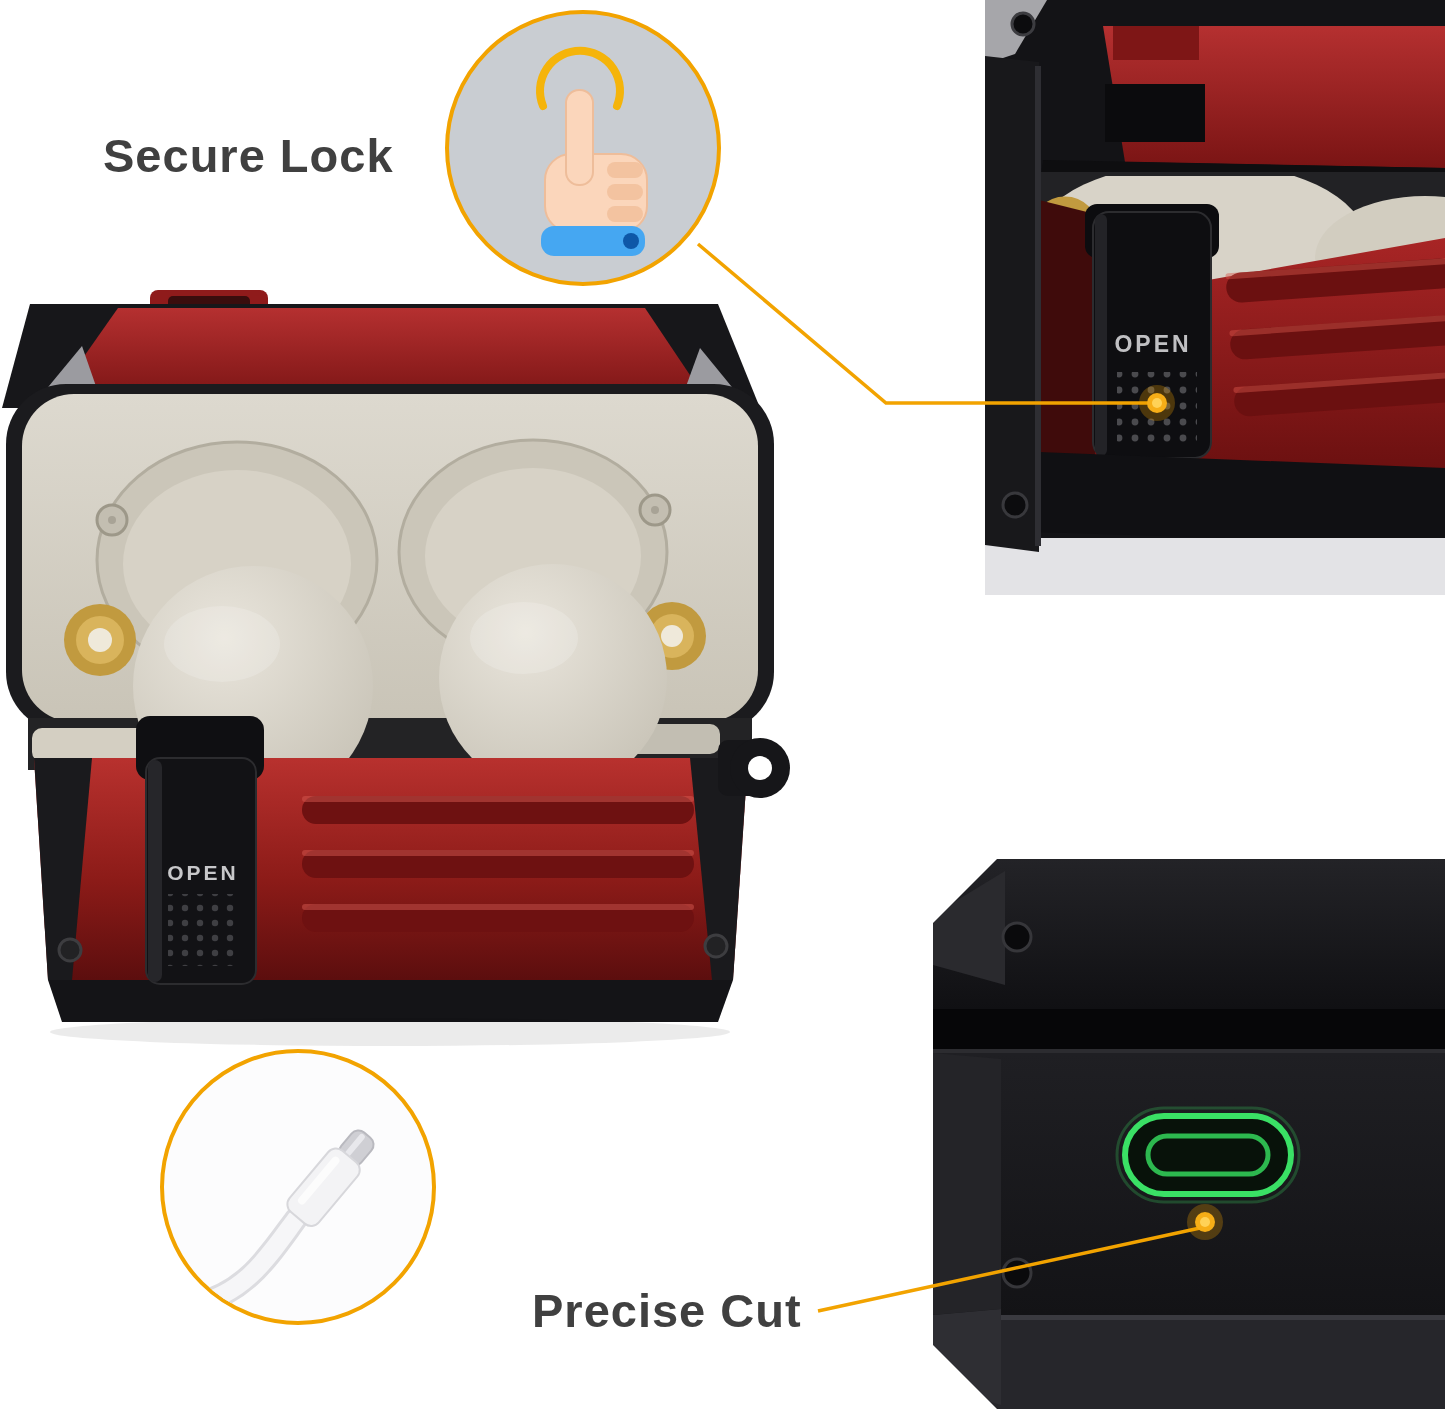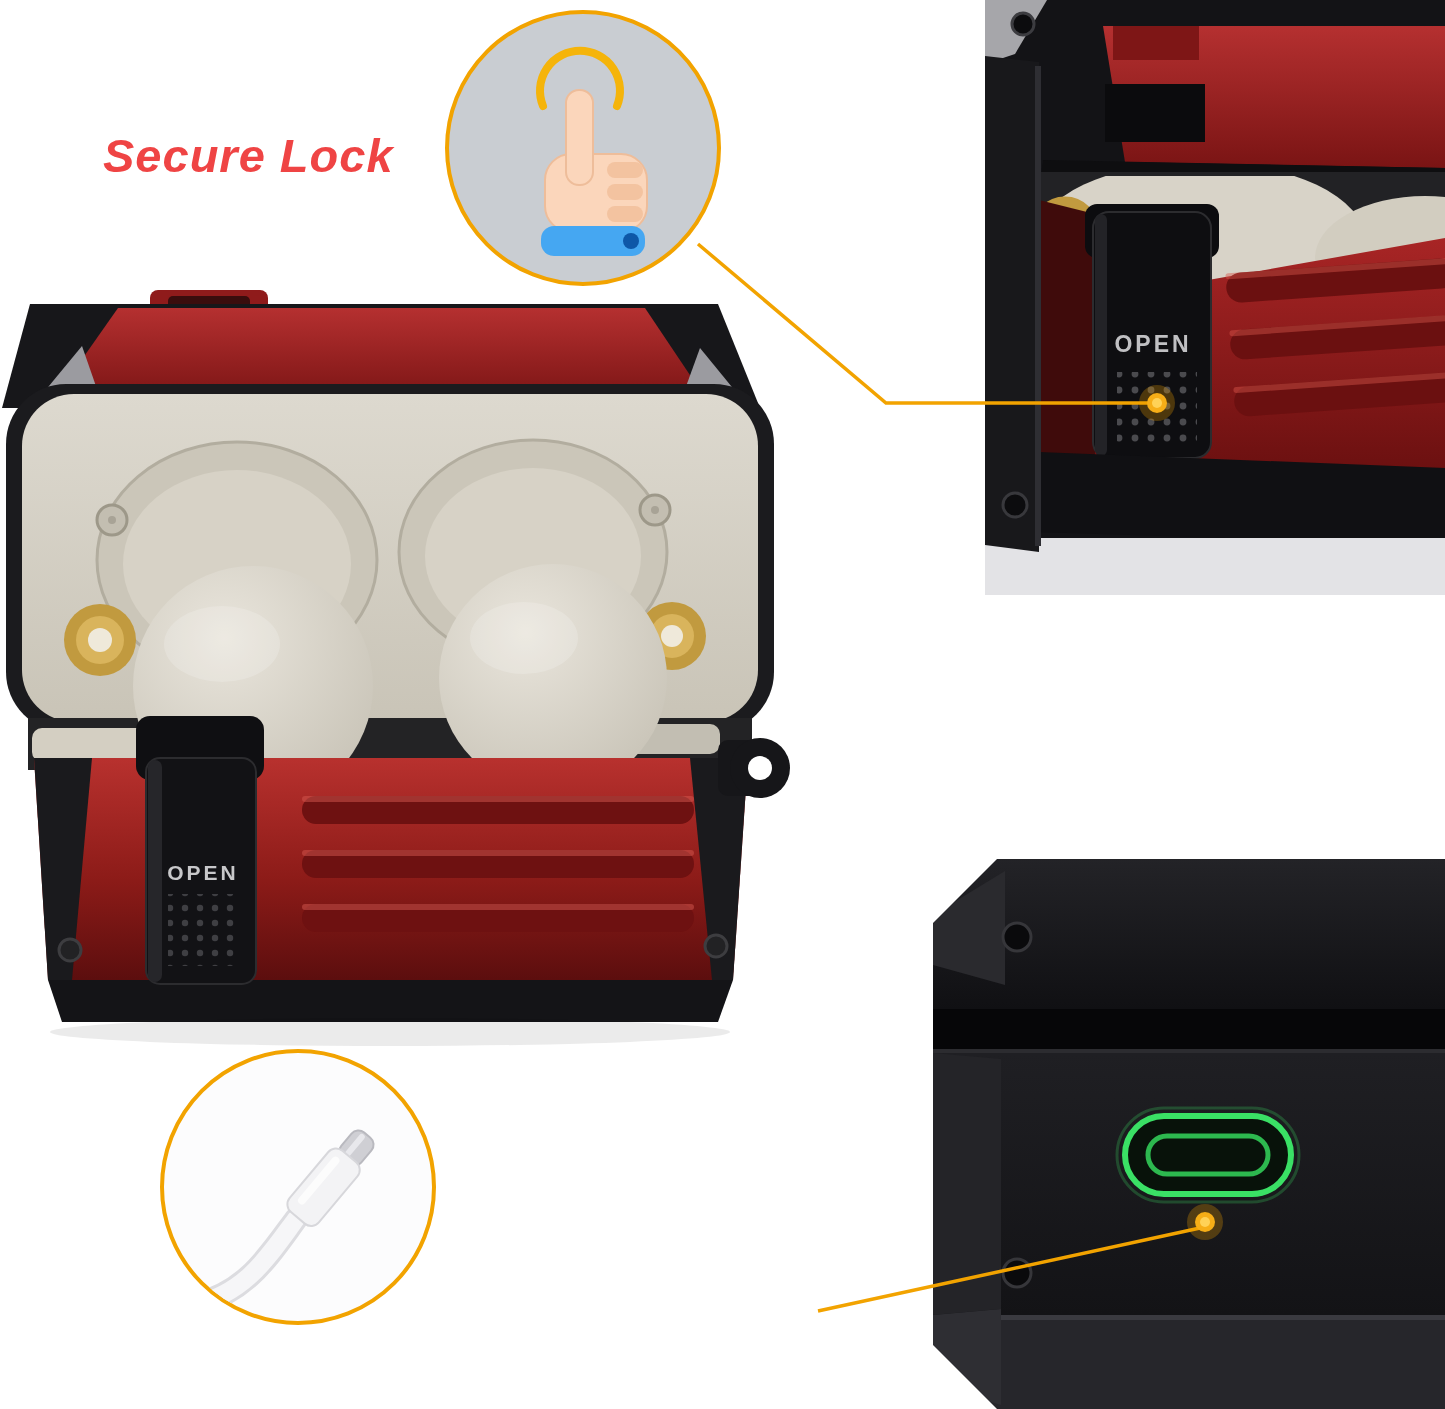--- a/index.html
+++ b/index.html
@@ -3,22 +3,22 @@
 <meta charset="utf-8">
 <style>
   * { margin:0; padding:0; box-sizing:border-box; }
   html,body { background:#ffffff; }
   body {
     width:1445px; height:1409px; position:relative; overflow:hidden;
     font-family:"Liberation Sans", sans-serif;
   }
   .abs { position:absolute; }
   .callout-label {
-    position:absolute; font-weight:bold; color:#ef4444;
-    font-size:47px; letter-spacing:1px; white-space:nowrap;font-style:italic;
+    position:absolute; font-weight:bold; color:#404040;
+    font-size:47px; letter-spacing:1px; white-space:nowrap;
   }
   .inset-circle {
     position:absolute; border-radius:50%; border:4px solid #F2A300;
     overflow:hidden;
   }
   #tap-inset   { left:445px; top:10px;   width:276px; height:276px; background:#c9cdd2; }
   #cable-inset { left:160px; top:1049px; width:276px; height:276px; background:#fcfcfd; }
   #secure-lock-label { left:103px; top:128px; }
   #precise-cut-label { left:532px; top:1283px; }
   svg text { font-family:"Liberation Sans", sans-serif; }
@@ -264,20 +264,21 @@
       <g transform="translate(148,148) rotate(40)">
         <rect x="-13" y="-86" width="26" height="34" rx="9" fill="#cfcfd4" stroke="#b9b9bf" stroke-width="2"></rect>
         <rect x="-6" y="-84" width="6" height="28" rx="3" fill="#e8e8ec"></rect>
         <rect x="-19" y="-58" width="38" height="80" rx="10" fill="#f3f3f5" stroke="#d7d7db" stroke-width="2"></rect>
         <rect x="-12" y="-50" width="8" height="60" rx="4" fill="#ffffff" opacity="0.7"></rect>
       </g>
     </svg>
   </div>
 
   <div id="secure-lock-label" class="callout-label">Secure Lock</div>
+  <div id="precise-cut-label" class="callout-label">Precise Cut</div>
 
   <svg id="callouts" class="abs" style="left:0;top:0;" width="1445" height="1409" viewBox="0 0 1445 1409">
     <polyline points="698,244 886,403 1148,403" fill="none" stroke="#F2A300" stroke-width="3.5"></polyline>
     <g>
       <circle cx="1157" cy="403" r="18" fill="#F2A300" opacity="0.28"></circle>
       <circle cx="1157" cy="403" r="10" fill="#F6AE17"></circle>
       <circle cx="1157" cy="403" r="5" fill="#FFD257"></circle>
     </g>
     <line x1="818" y1="1311" x2="1200" y2="1228" stroke="#F2A300" stroke-width="3.5"></line>
     <g>

